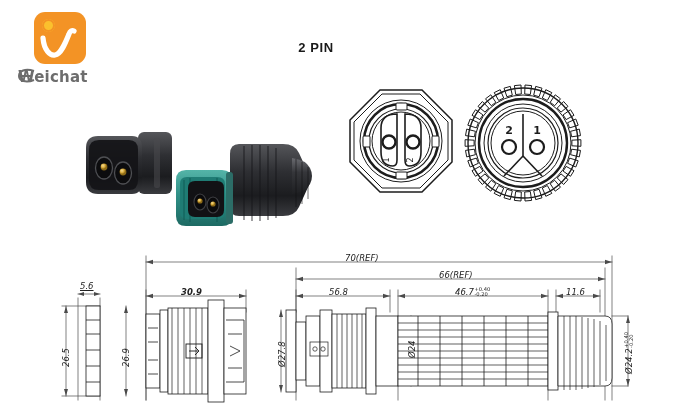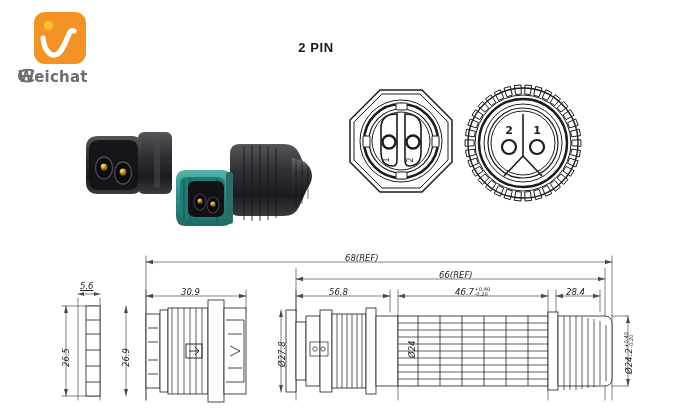--- a/index.html
+++ b/index.html
@@ -394,28 +394,28 @@
           <path d="M576 66 V140"></path>
         <path d="M582 67 V139"></path>
           <path d="M588 68 V138"></path>
           <path d="M594 69 V137"></path>
         <path d="M600 71 V135"></path>
           <path d="M606 75 V131"></path>
       </g>
     </g>
   </svg>
 
-  <div class="dimtxt" style="left:345px;top:3px;">68(REF)</div>
+  <div class="dimtxt" style="left:345px;top:3px;">70(REF)</div>
   <div class="dimtxt" style="left:427px;top:20px;margin-left:12px;">66(REF)</div>
-  <div class="dimtxt" style="left:181px;top:37px;">30.9</div>
+  <div class="dimtxt" style="left:181px;top:37px;font-weight:bold;">30.9</div>
   <div class="dimtxt" style="left:329px;top:37px;">56.8</div>
   <div class="dimtxt" style="left:455px;top:37px;">
     <span>46.7</span><span class="tol"><span>+0.40</span><span>-0.20</span></span>
   </div>
-  <div class="dimtxt" style="left:566px;top:37px;">28.4</div>
+  <div class="dimtxt" style="left:566px;top:37px;">11.6</div>
   <div class="dimtxt" style="left:80px;top:31px;text-decoration:underline;">5.6</div>
 
   <div class="dimtxt v" style="left:61px;top:117px;transform:rotate(-90deg);">26.5</div>
   <div class="dimtxt v" style="left:121px;top:117px;transform:rotate(-90deg);">26.9</div>
   <div class="dimtxt v" style="left:277px;top:117px;transform:rotate(-90deg);">Ø27.8</div>
   <div class="dimtxt v" style="left:407px;top:108px;transform:rotate(-90deg);">Ø24</div>
   <div class="dimtxt v" style="left:624px;top:124px;transform:rotate(-90deg);">
     <span>Ø24.2</span><span class="tol"><span>+0.40</span><span>-0.20</span></span>
   </div>
 </div>

